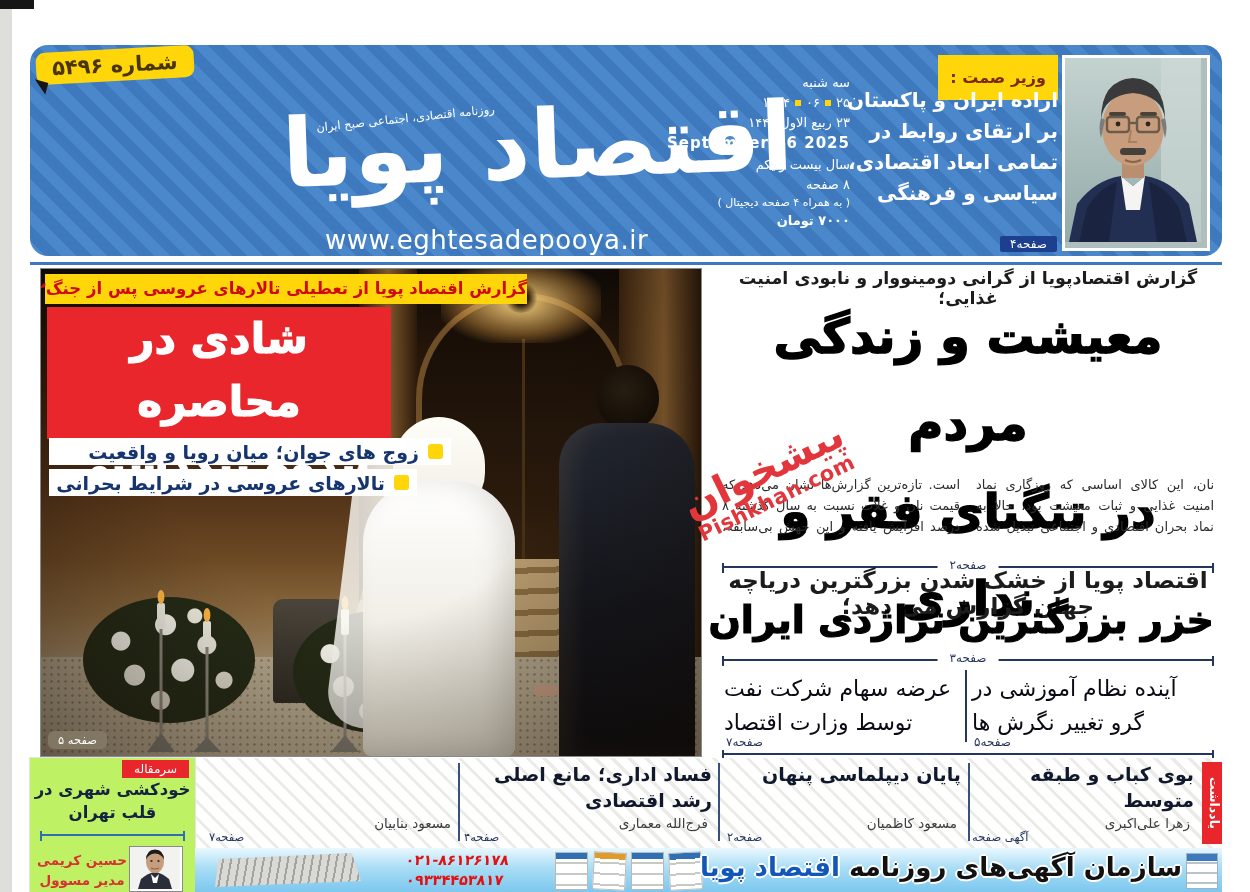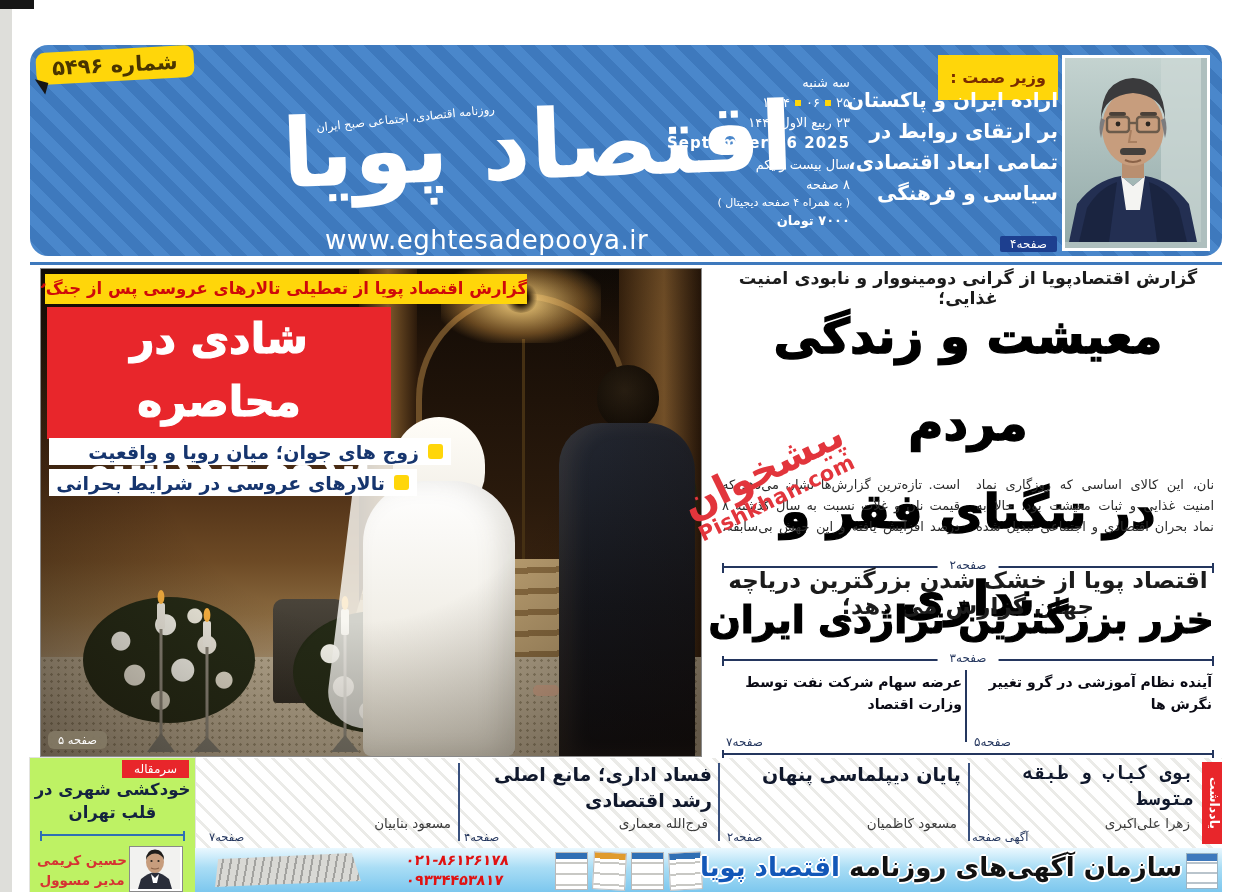--- a/index.html
+++ b/index.html
@@ -97,21 +97,21 @@
   .lead-body{left:722px;top:474px;width:492px;height:84px;direction:rtl;column-count:2;column-gap:16px;
     font-size:13px;line-height:1.62;text-align:justify;color:#2c2c2c;overflow:hidden;}
   .pdiv{border-top:2px solid #24365e;}
   .pdiv::before,.pdiv::after{content:'';position:absolute;top:-5px;width:2px;height:10px;background:#24365e;}
   .pdiv::before{left:0;}.pdiv::after{right:0;}
   .plabel{position:absolute;left:50%;top:-10px;transform:translateX(-50%);background:#fff;
     padding:0 12px;font-size:12px;color:#24365e;direction:rtl;white-space:nowrap;}
   .second-kicker{left:722px;top:567px;width:492px;font-size:23px;}
   .second-h{left:722px;top:598px;width:492px;text-align:center;color:#000;font-weight:bold;
     font-size:38px;letter-spacing:-1px;-webkit-text-stroke:1.2px #000;white-space:nowrap;}
-  .teaser{text-align:right;color:#0a0a14;font-weight:bold;font-size:14px;line-height:1.55;direction:rtl;}
+  .teaser{text-align:left;color:#0a0a14;font-weight:normal;font-size:22px;line-height:1.55;direction:rtl;}
   .tpage{position:absolute;font-size:12px;color:#24365e;direction:rtl;}
   .vrule{width:2px;background:#24365e;}
   
   .wm{left:678px;top:448px;width:180px;transform:rotate(-26deg);color:#e2353c;text-align:center;z-index:30;}
   .wm .fa{font-size:40px;font-weight:bold;line-height:1;}
   .wm .en{font-size:21px;font-weight:bold;letter-spacing:.5px;}
   
   .strip{left:195px;top:758px;width:1027px;height:90px;
     background:repeating-linear-gradient(45deg,#ffffff 0 9px,#ebebe8 9px 12px);}
   .note-col{position:absolute;top:4px;height:82px;direction:rtl;}
@@ -304,21 +304,21 @@
 
   <div class="abs teaser" style="left:972px;top:672px;width:240px;">آینده نظام آموزشی در گرو تغییر نگرش ها</div>
   <div class="abs tpage" style="left:974px;top:735px;">صفحه۵</div>
   <div class="abs teaser" style="left:724px;top:672px;width:238px;">عرضه سهام شرکت نفت توسط وزارت اقتصاد</div>
   <div class="abs tpage" style="left:726px;top:735px;">صفحه۷</div>
   <div class="abs vrule" style="left:965px;top:670px;height:72px;"></div>
   <div class="abs pdiv" style="left:722px;top:753px;width:492px;"></div>
 
   <div class="abs strip">
     <div class="note-col" style="left:775px;width:224px;">
-      <div class="note-title" style="padding-left:6px;font-family:Liberation Mono, monospace;">بوی کباب و طبقه متوسط</div>
+      <div class="note-title" style="padding-left:6px;">بوی کباب و طبقه متوسط</div>
       <div class="note-author">زهرا علی‌اکبری</div>
       <div class="note-page">آگهی صفحه</div>
     </div>
     <div class="note-col" style="left:530px;width:236px;">
       <div class="note-title">پایان دیپلماسی پنهان</div>
       <div class="note-author">مسعود کاظمیان</div>
       <div class="note-page">صفحه۲</div>
     </div>
     <div class="note-col" style="left:267px;width:250px;">
       <div class="note-title">فساد اداری؛ مانع اصلی رشد اقتصادی</div>

